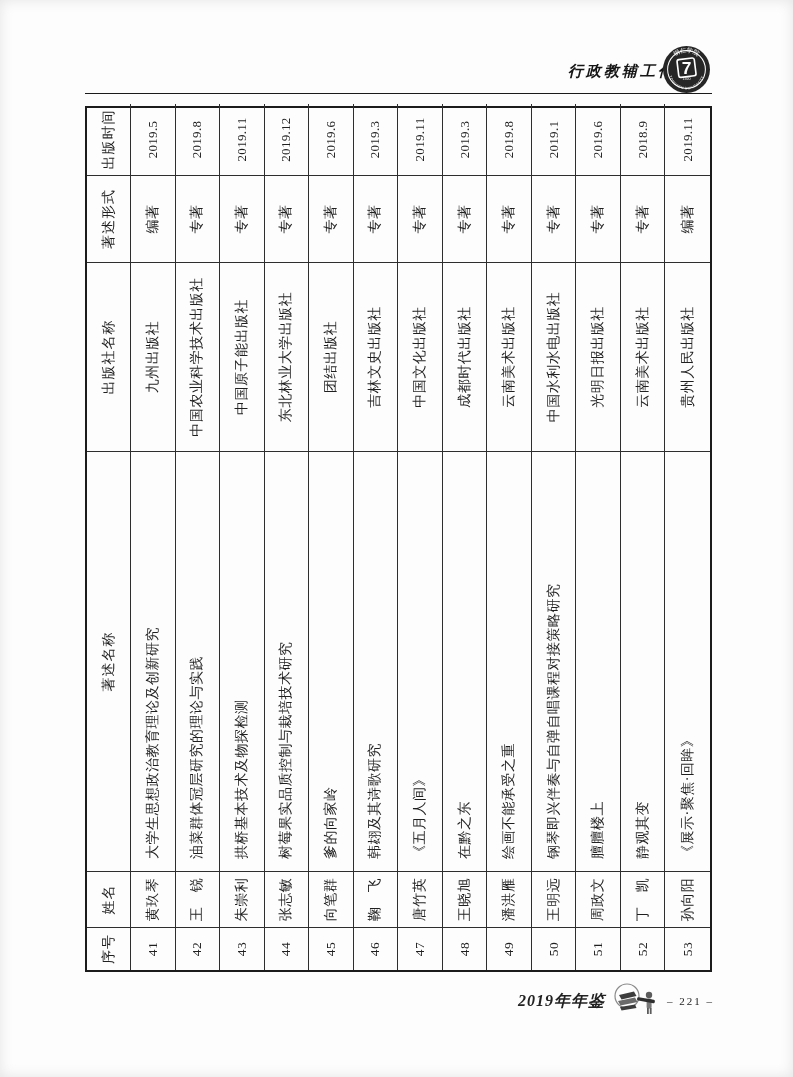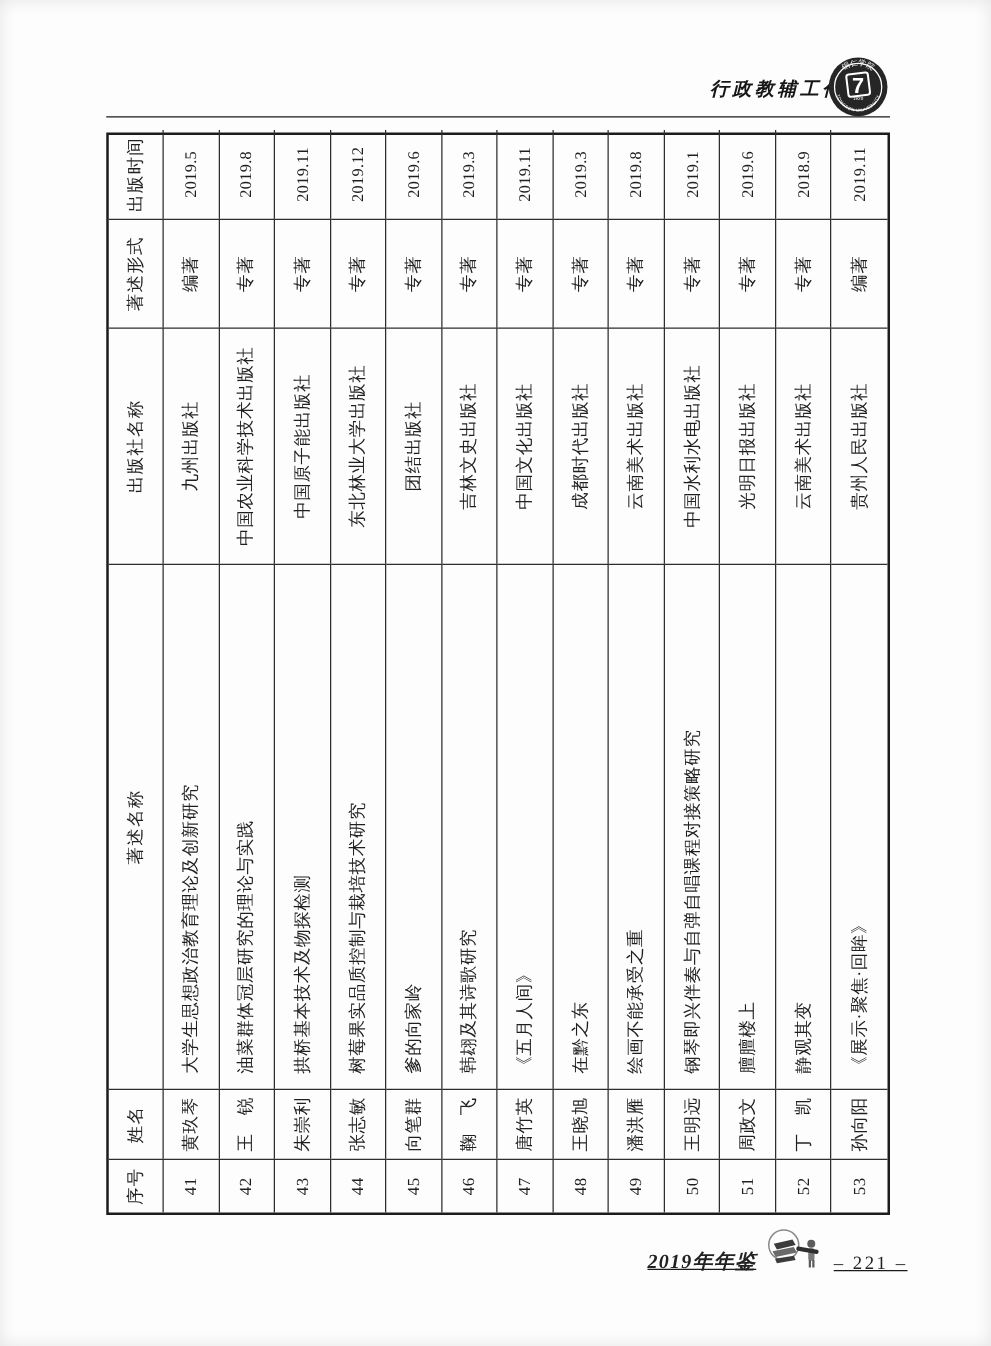--- a/index.html
+++ b/index.html
@@ -80,34 +80,33 @@
   .cell.c-title { justify-content: flex-start; padding-left: 12px; }
   .cell.c-date { font-size: 13px; letter-spacing: 0.3px; }
   .cell.c-idx { font-size: 13.5px; }
 
   
   .page-footer {
     position: absolute;
     top: 982px;
     left: 518px;
     display: flex;
-    align-items: flex-end;
-    text-decoration: underline;
+    align-items: center;
   }
   .footer-yearbook {
     font-size: 16px;
     font-weight: 700;
     font-style: italic;
     letter-spacing: 1px;
     color: #222;
     white-space: nowrap;
   }
   .yearbook-stamp { width: 52px; height: 38px; margin: 0 4px 0 6px; }
   .footer-pagenum {
-    font-size: 15px;
+    font-size: 11px;
     letter-spacing: 2px;
     color: #222;
     white-space: nowrap;
   }
 </style>
 </head>
 <body>
 
 <div class="page">
 

